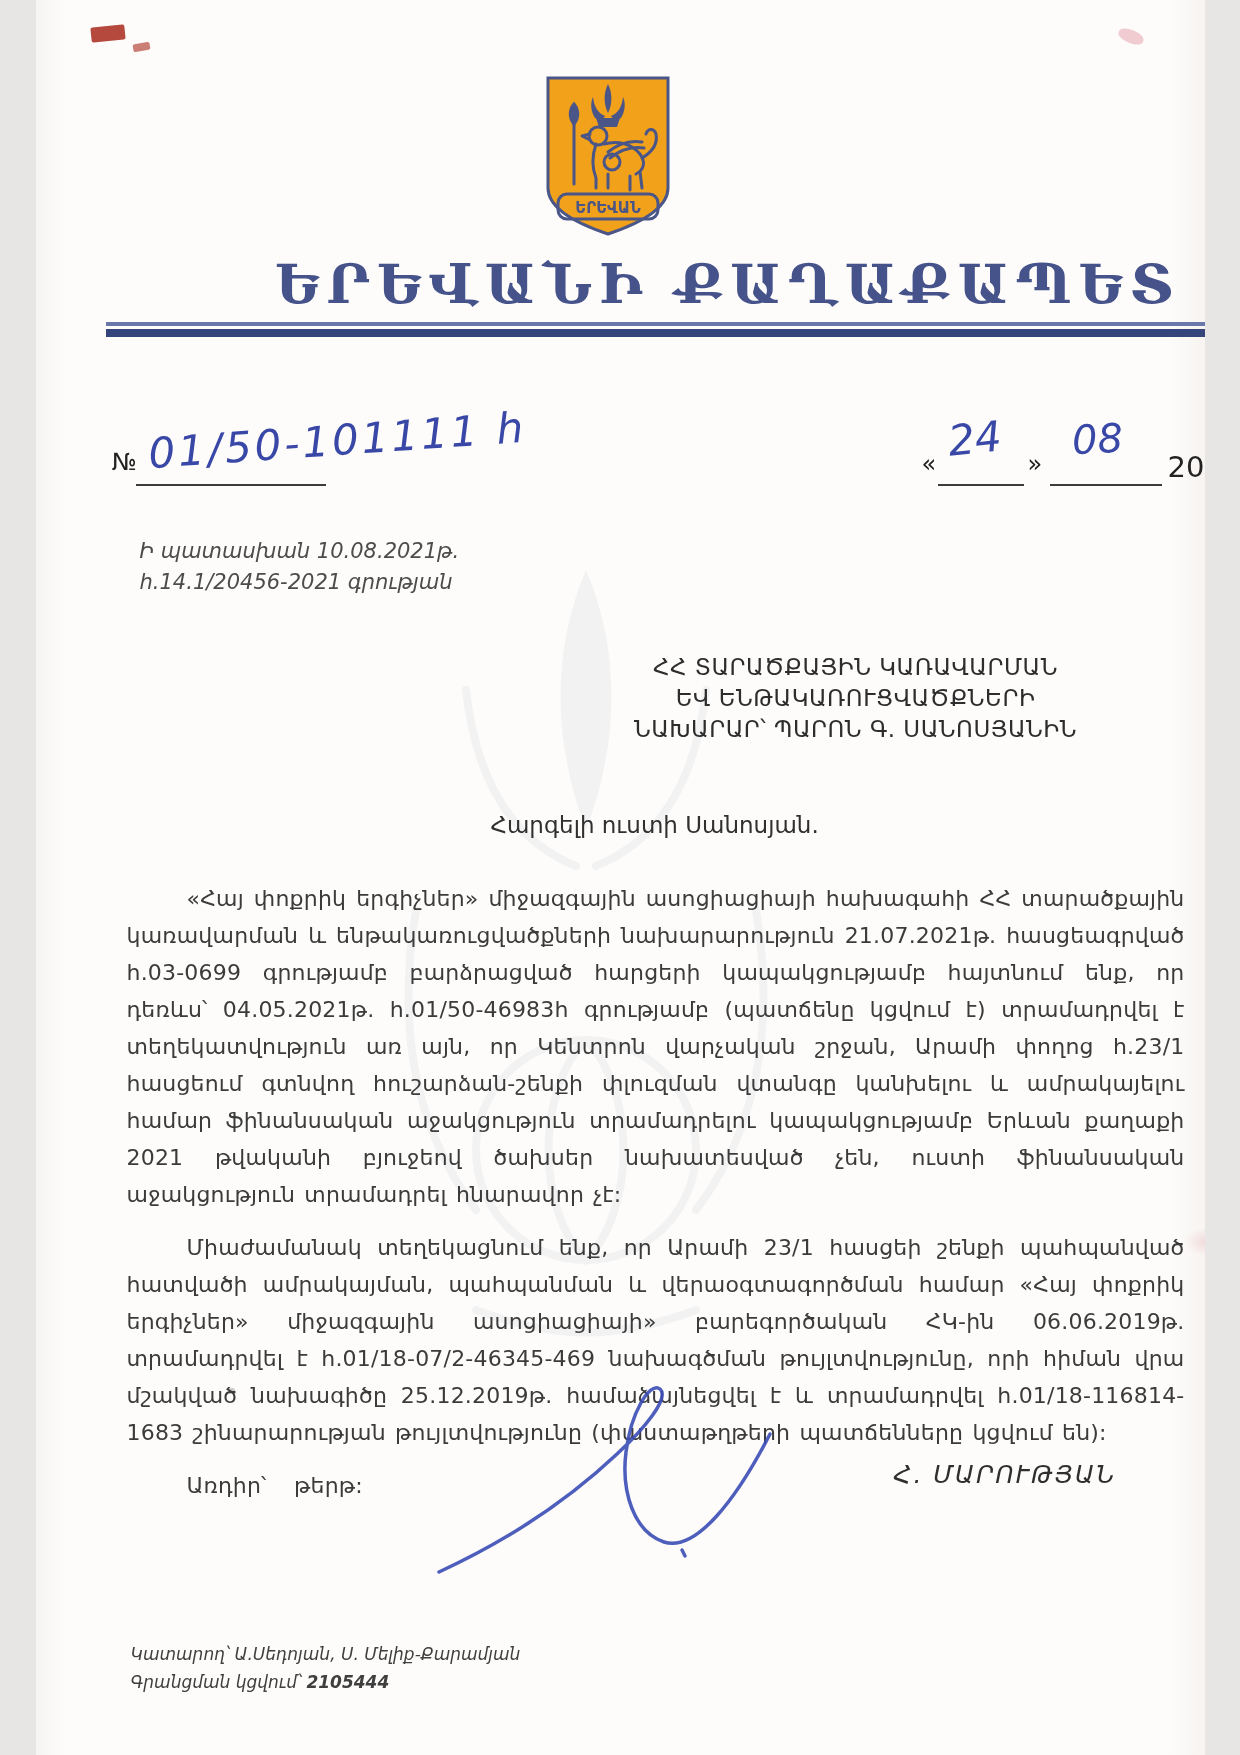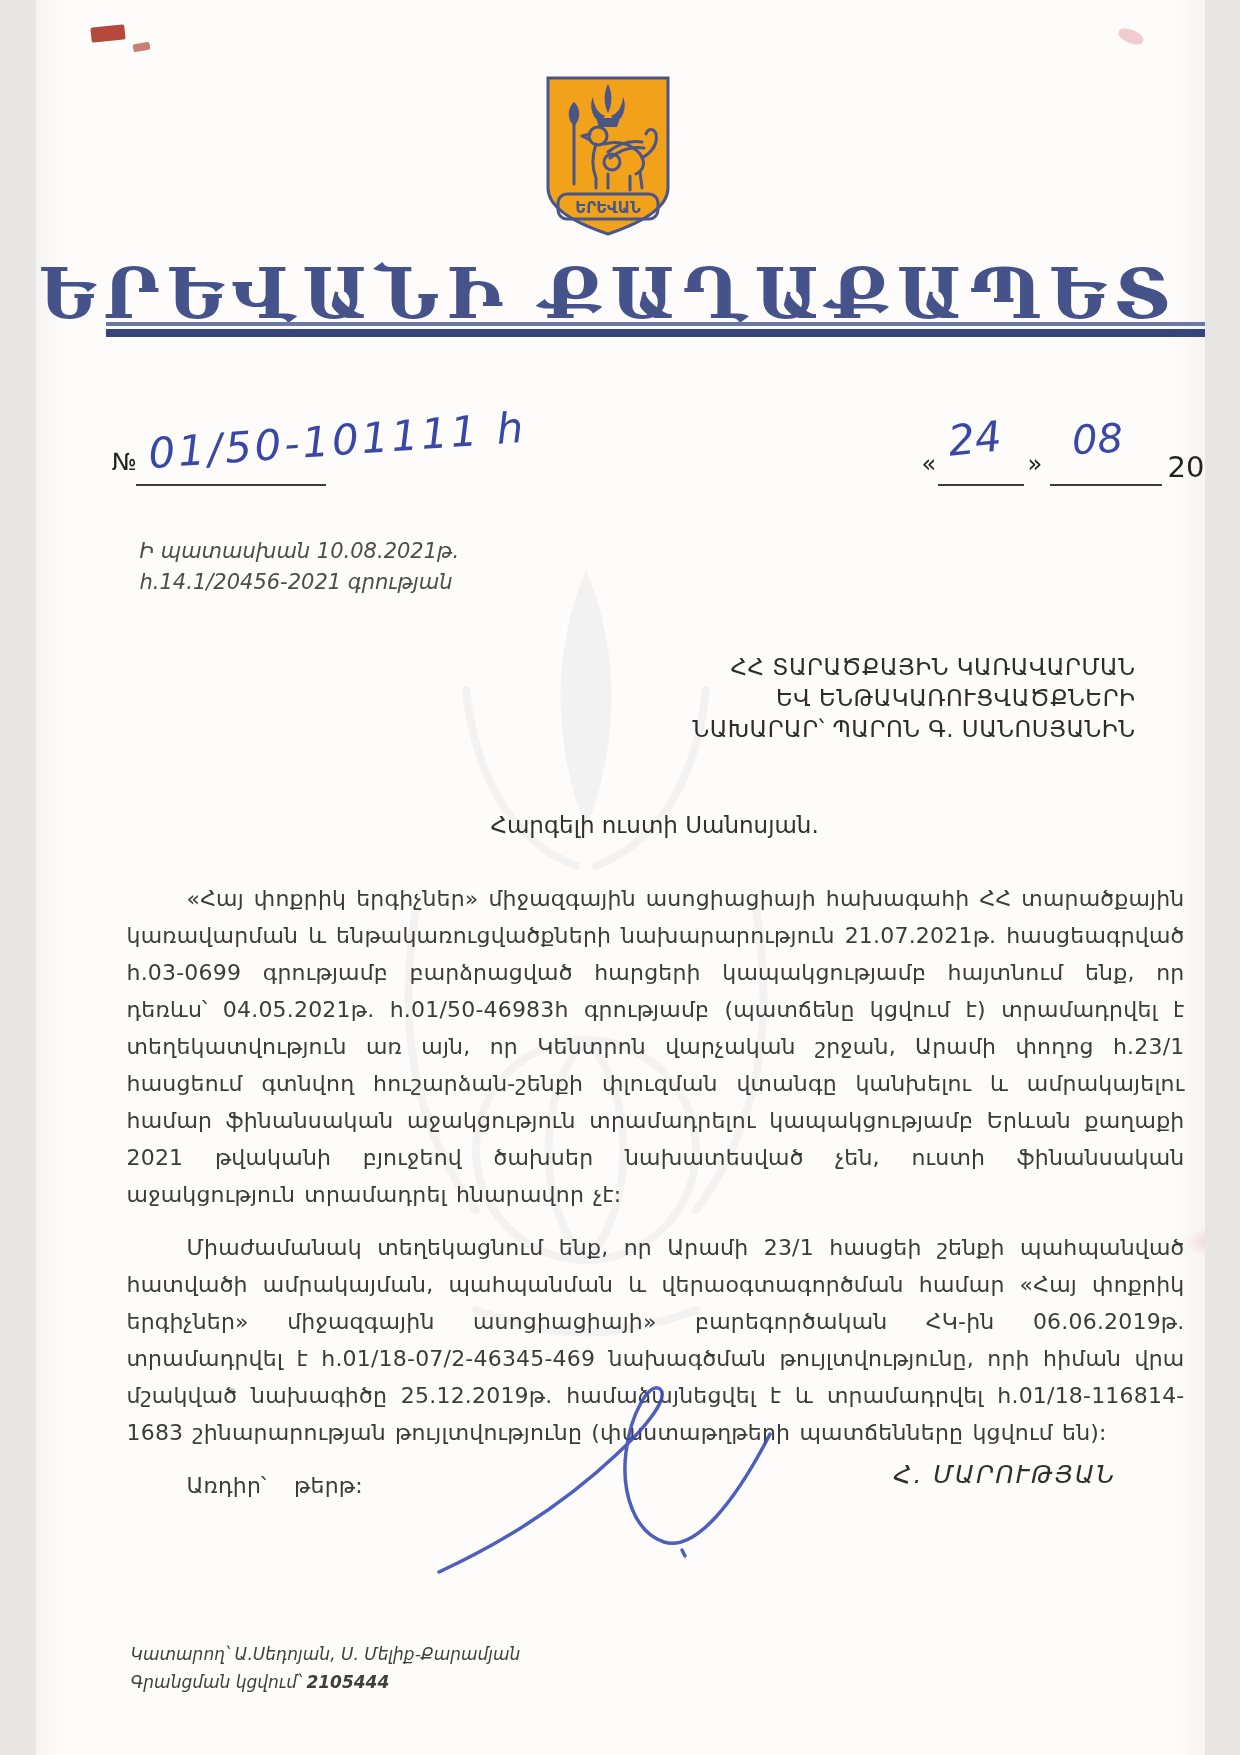--- a/index.html
+++ b/index.html
@@ -9,23 +9,23 @@
     margin:0 auto;
     background:linear-gradient(90deg,#f6f4f2 0,#fdfcfb 2.5%,#fdfcfb 97%,#f7f4f1 100%);
     font-family:"DejaVu Sans",sans-serif;
     color:#3b3b3b;
     overflow:hidden;
   }
   
   .emblem{position:absolute;left:502px;top:72px;width:140px;height:168px;}
   .letter-title{
     position:absolute;left:0;top:252px;width:1145px;
-    text-align:center;
+    text-align:right;
     font-family:"DejaVu Serif","DejaVu Sans",serif;
-    font-weight:bold;font-size:70px;letter-spacing:7px;
+    font-weight:bold;font-size:54px;letter-spacing:7px;
     color:#46538a;
   }
   .rule-a{position:absolute;left:70px;top:322px;width:1112px;height:4px;background:#6a77ab;}
   .rule-b{position:absolute;left:70px;top:329px;width:1112px;height:8px;background:#36447c;}
   .contact-line{
     position:absolute;left:20px;top:348px;width:1200px;
     text-align:center;font-size:20px;color:#474c78;letter-spacing:.2px;
   }
   
   .no-label{position:absolute;left:76px;top:448px;font-size:24px;color:#222;}
@@ -43,21 +43,21 @@
   .date-month{position:absolute;left:1036px;top:416px;font-size:40px;font-style:italic;color:#3948a6;transform:rotate(-3deg);}
   .date-year{position:absolute;left:1132px;top:450px;font-size:29px;color:#222;}
   
   .in-response{
     position:absolute;left:104px;top:536px;
     font-style:italic;font-size:21px;line-height:31px;color:#4c4c4c;
   }
   
   .recipient{
     position:absolute;left:540px;top:652px;width:560px;
-    text-align:right;font-size:23px;line-height:31px;
+    text-align:center;font-size:23px;line-height:31px;
     letter-spacing:.5px;color:#2d2d2d;font-weight:500;
   }
   
   .salutation{position:absolute;left:455px;top:812px;font-size:23px;color:#303030;}
   
   .body-text{
     position:absolute;left:75px;top:864px;width:1090px;
     font-size:22px;line-height:37px;text-align:justify;
     word-spacing:2px;letter-spacing:.2px;color:#3b3b3b;
   }

